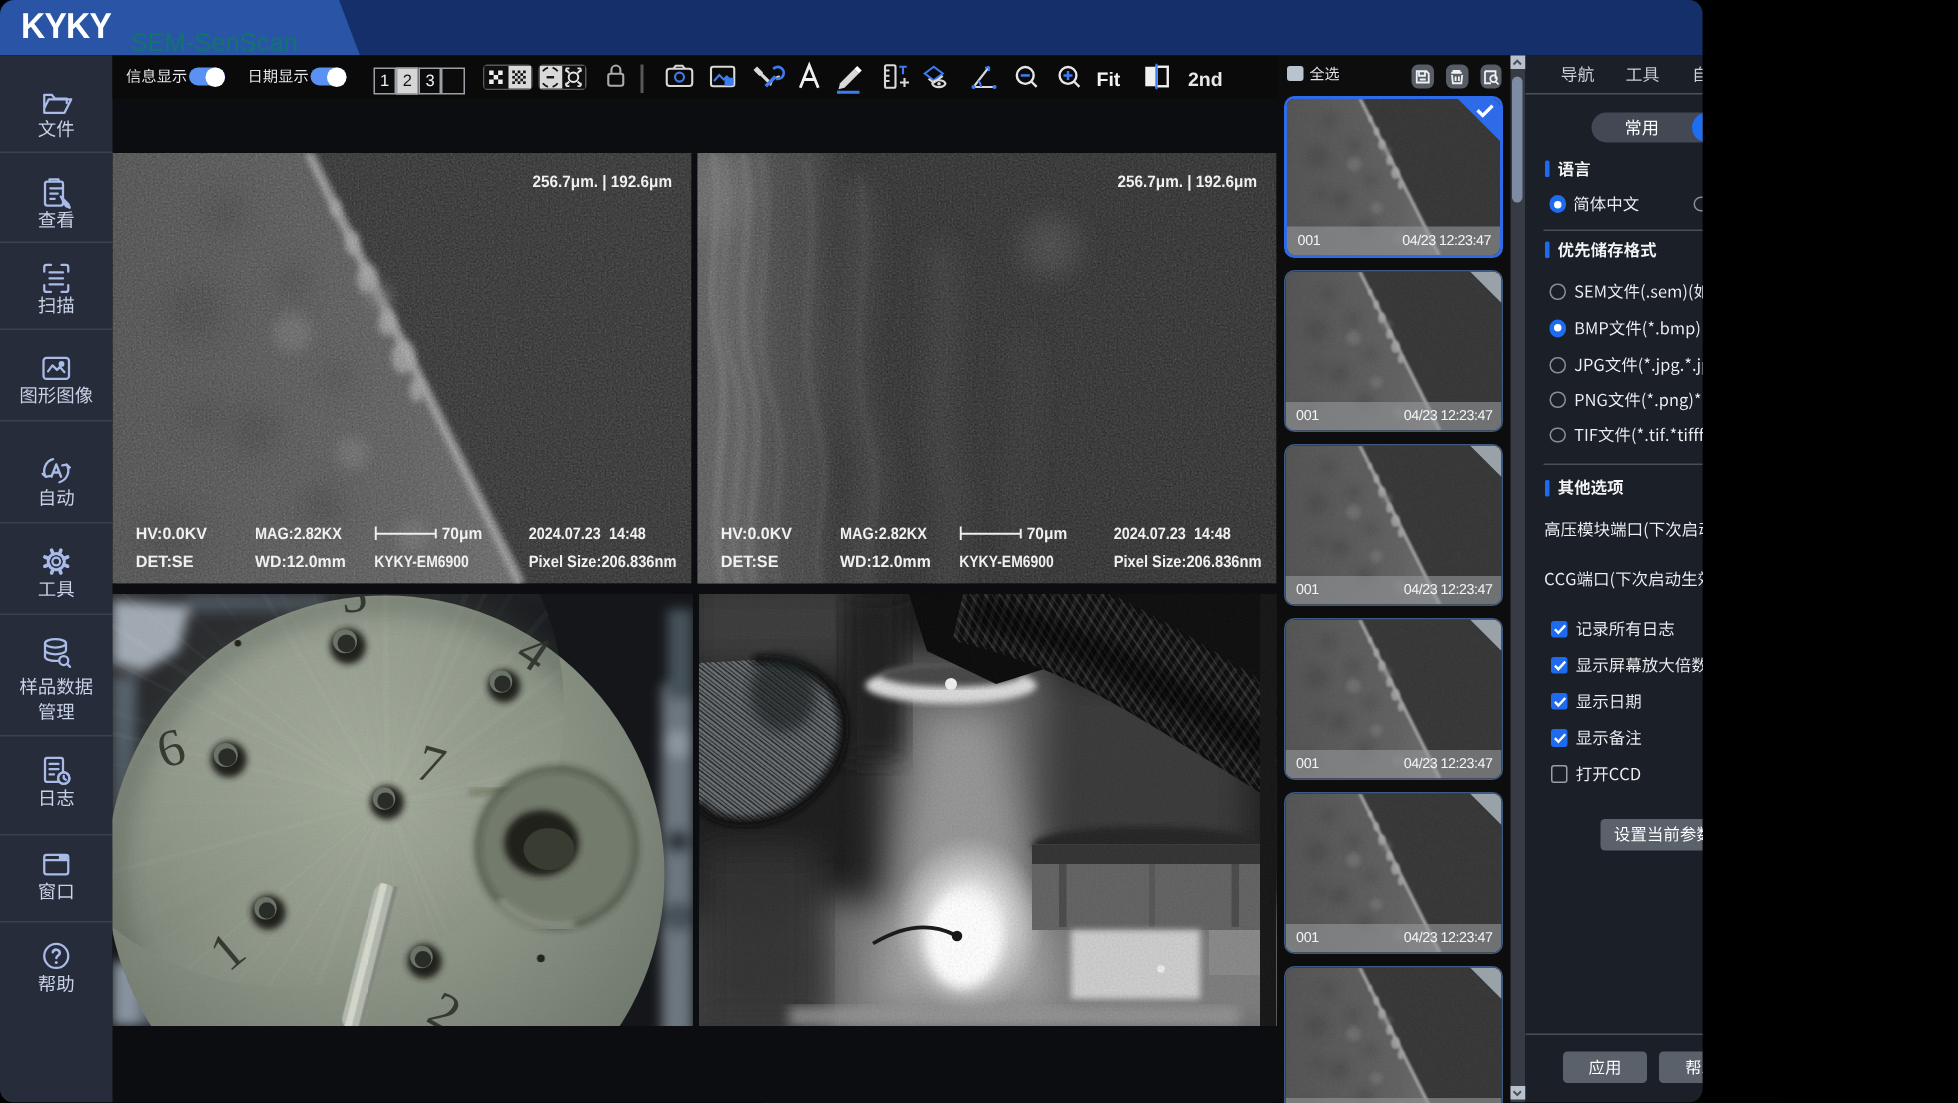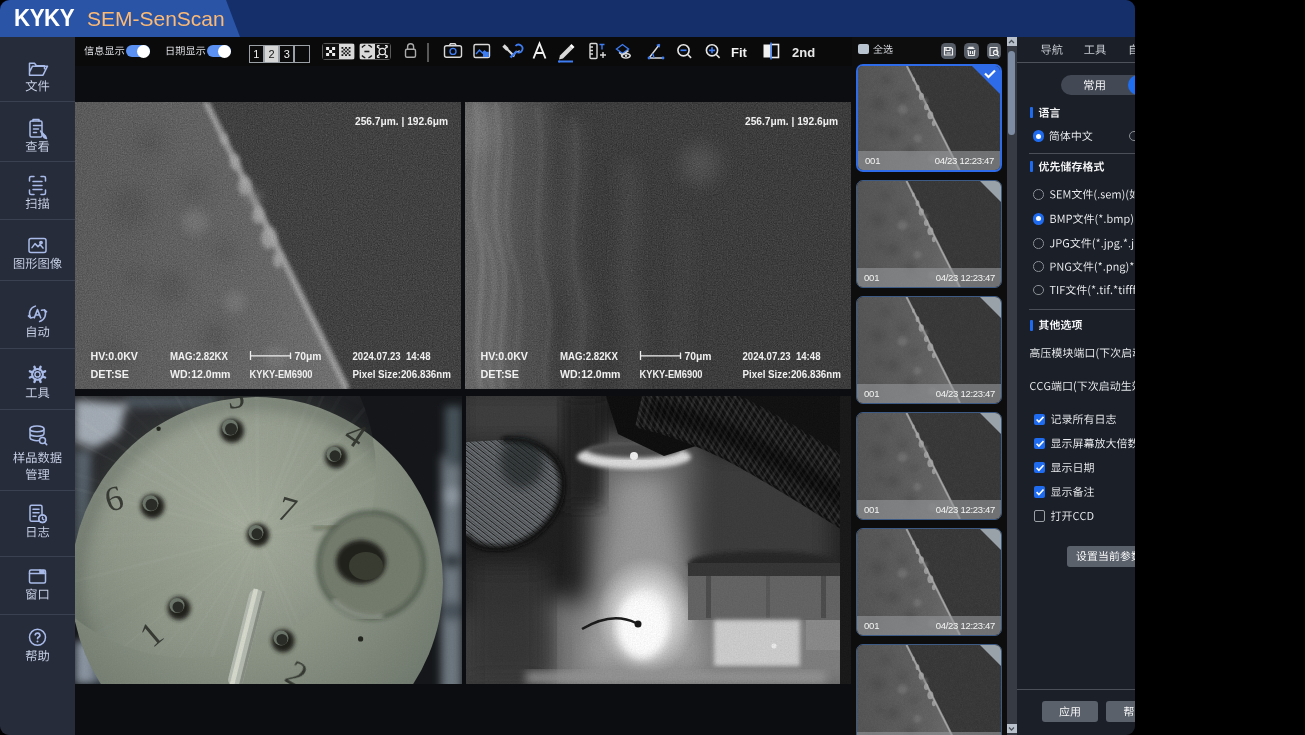--- a/index.html
+++ b/index.html
@@ -5,21 +5,21 @@
 body{font-family:"Liberation Sans",sans-serif}
 #app{position:absolute;left:0;top:0;width:1135px;height:735px;background:#0b0d10;border-radius:9px;overflow:hidden}
 .abs{position:absolute}
 .lat{position:absolute;white-space:nowrap;color:#fff}
 </style></head><body>
 <div id="app">
 
 <div class="abs" style="left:0;top:0;width:1305px;height:37px;background:#152f6b"></div>
 <div class="abs" style="left:0;top:0;width:241px;height:37px;background:#2a54a6;clip-path:polygon(0 0,226px 0,240px 37px,0 37px);border-top-left-radius:10px"></div>
 <div class="lat" style="left:14px;top:4px;font-size:24px;font-weight:bold;letter-spacing:-.5px;transform:scaleX(.93);transform-origin:left center">KYKY</div>
-<div class="lat" style="left:87px;top:7px;font-size:21px;color:#fdba74">SEM-SenScan</div>
+<div class="lat" style="left:87px;top:19px;font-size:17px;color:#0f766e">SEM-SenScan</div>
 <div class="abs" style="left:1231.4px;top:11px;width:16px;height:16px;background:#44619b;border-radius:2px"></div>
     <div class="abs" style="left:1252.7px;top:11px;width:16px;height:16px;background:#44619b;border-radius:2px"></div>
     <div class="abs" style="left:1273.6px;top:11px;width:16px;height:16px;background:#44619b;border-radius:2px"></div>
     <div class="abs" style="left:0;top:37px;width:75px;height:698px;background:#272c3b"></div>
     <div class="abs" style="left:0;top:100.5px;width:75px;height:1px;background:#3a4150"></div>
     <div class="abs" style="left:0;top:161px;width:75px;height:1px;background:#3a4150"></div>
     <div class="abs" style="left:0;top:219px;width:75px;height:1px;background:#3a4150"></div>
     <div class="abs" style="left:0;top:280px;width:75px;height:1px;background:#3a4150"></div>
     <div class="abs" style="left:0;top:348px;width:75px;height:1px;background:#3a4150"></div>
     <div class="abs" style="left:0;top:409px;width:75px;height:1px;background:#3a4150"></div>

